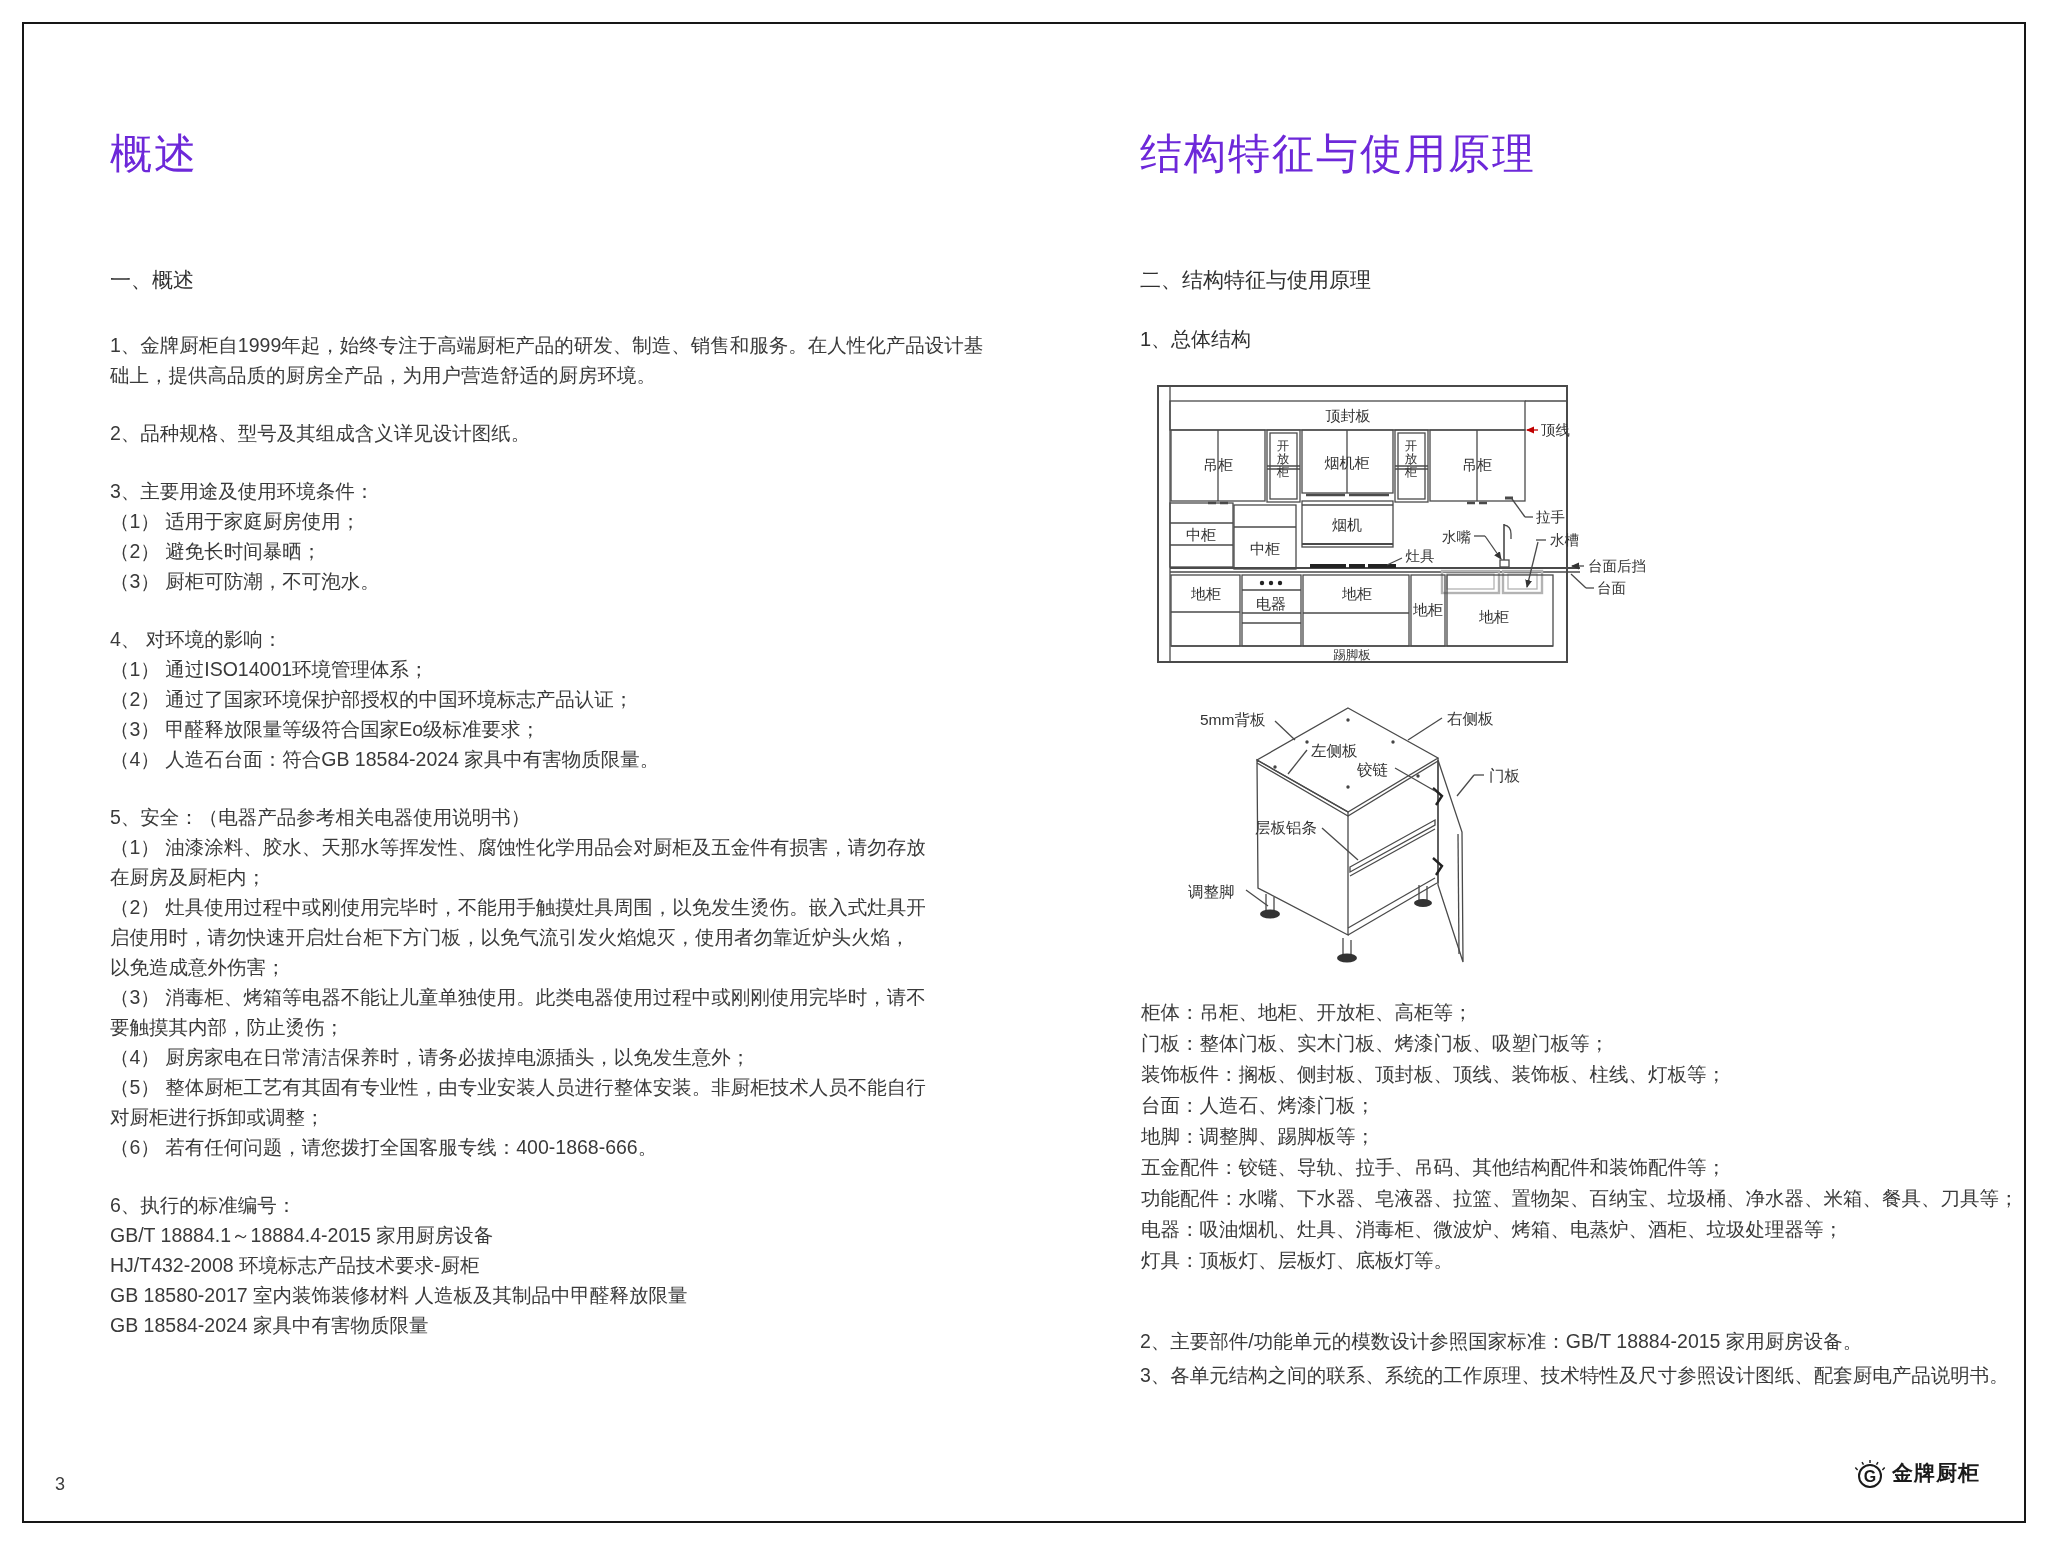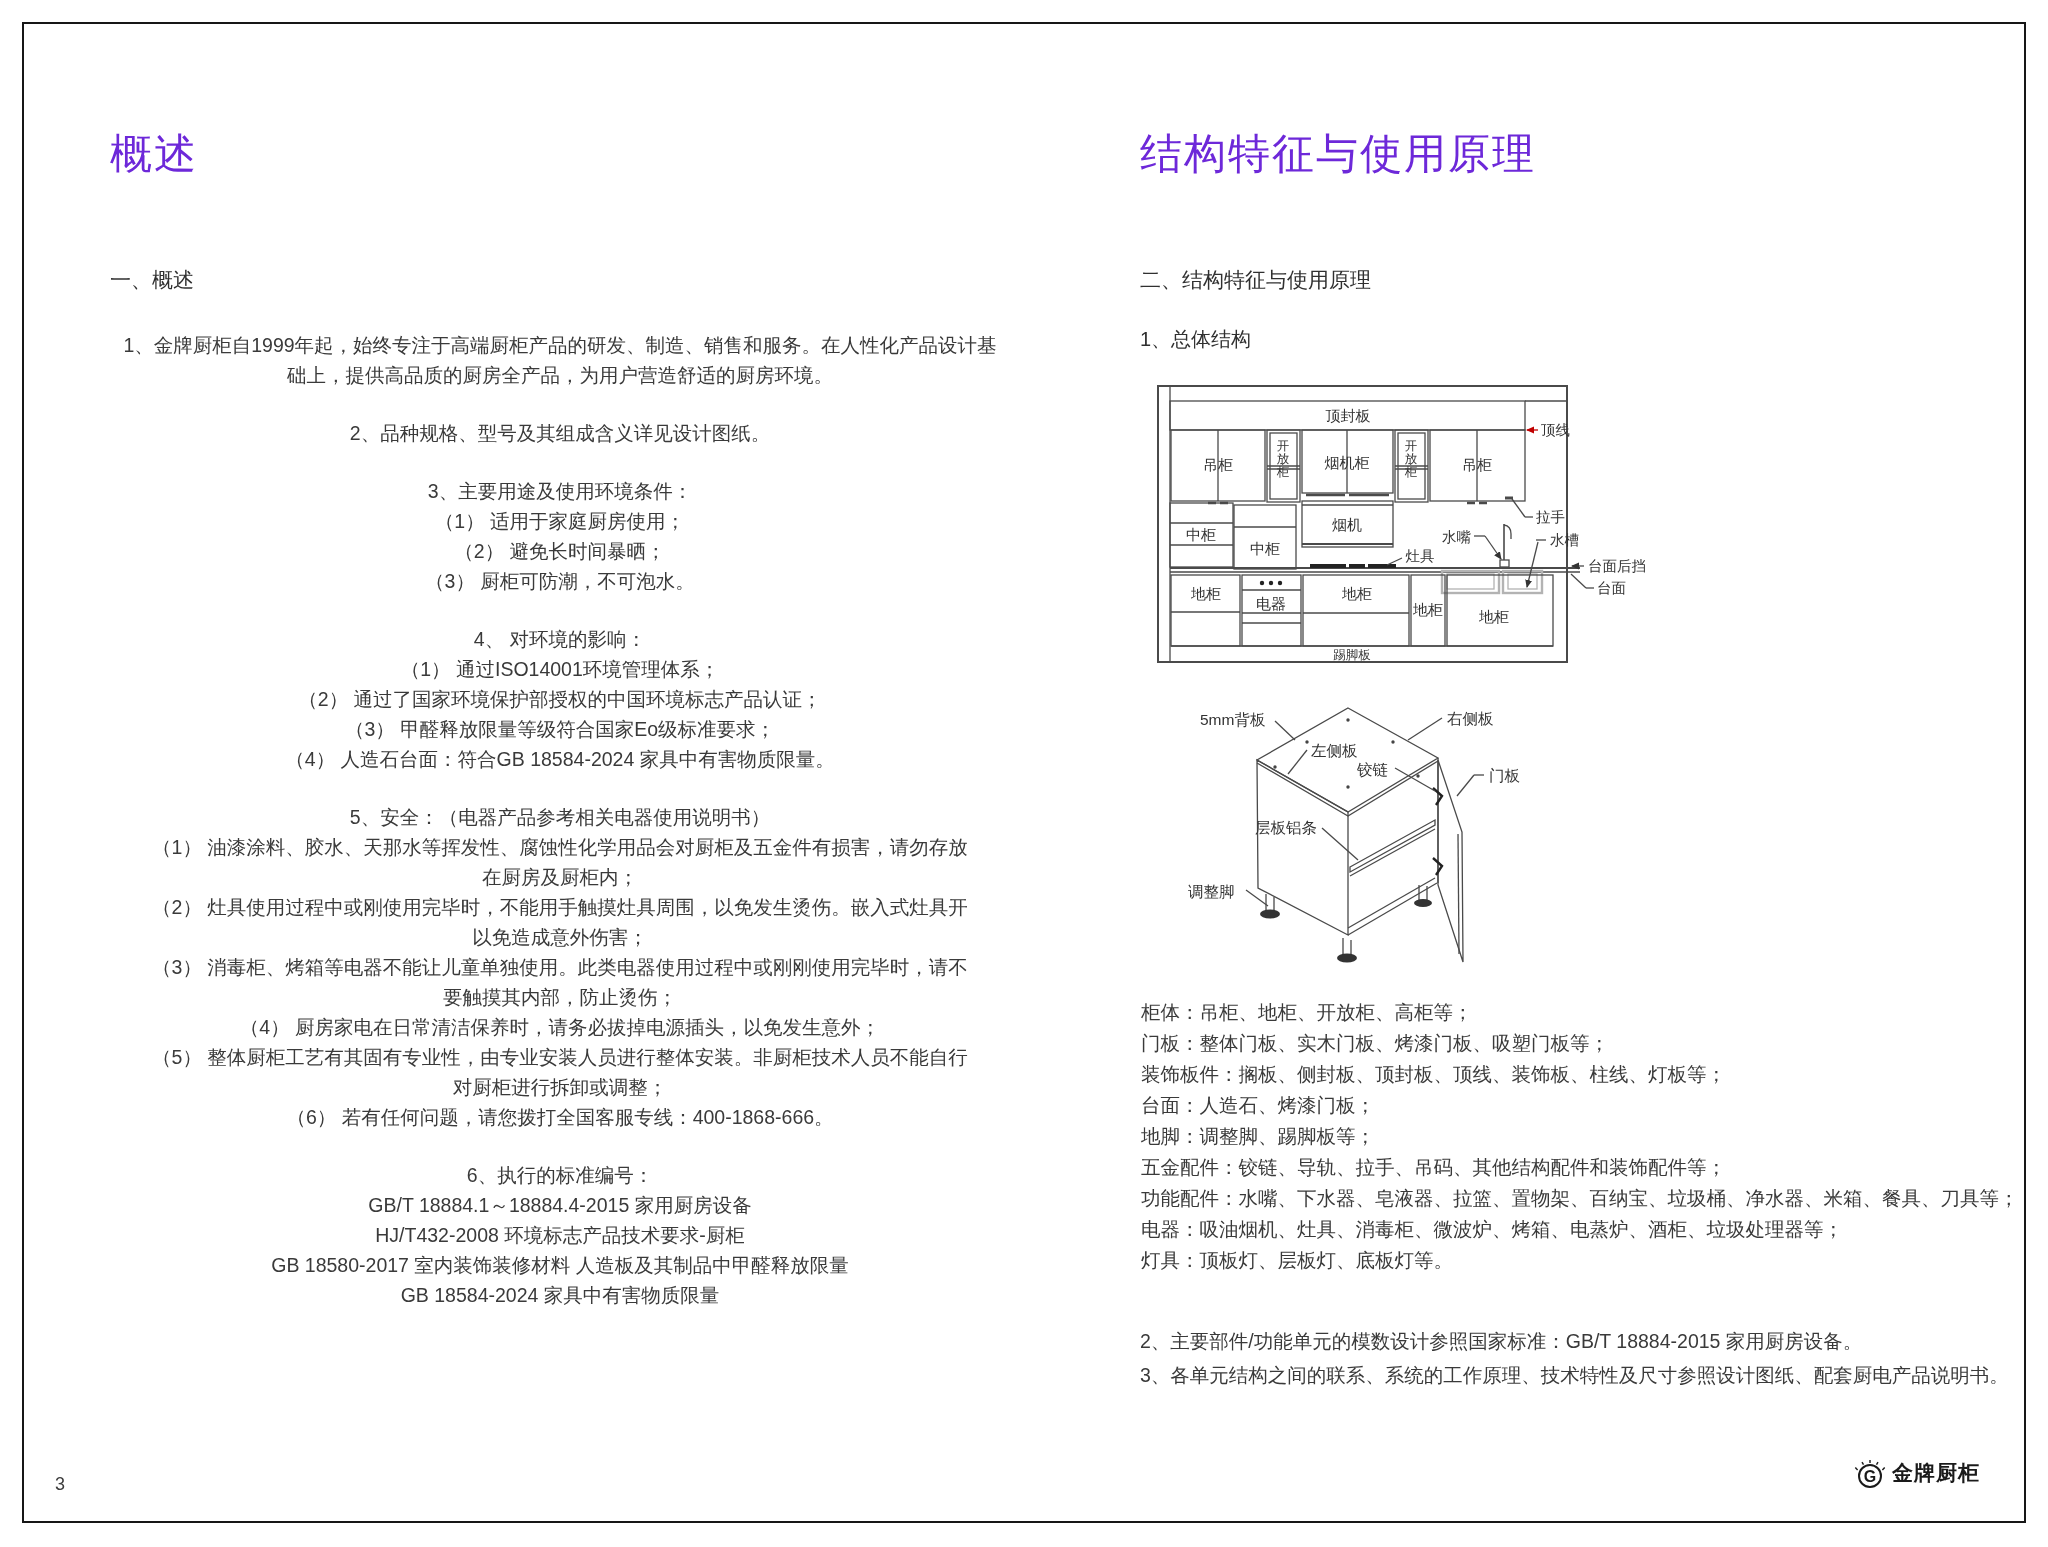--- a/index.html
+++ b/index.html
@@ -24,21 +24,21 @@
   .diagram{position:absolute;}
 </style>
 </head>
 <body>
 
 <div class="page">
   <div class="page-border"></div>
 
   <h1 class="big-title lt">概述</h1>
   <div class="section-heading" style="left:110px;top:266px;">一、概述</div>
-  <div class="text-col" style="left:110px;top:330px;text-align:center;" id="left-blocks">
+  <div class="text-col" style="left:110px;top:330px;" id="left-blocks">
       <div class="block">
         <div class="line">1、金牌厨柜自1999年起，始终专注于高端厨柜产品的研发、制造、销售和服务。在人性化产品设计基</div>
         <div class="line">础上，提供高品质的厨房全产品，为用户营造舒适的厨房环境。</div>
       </div>
       <div class="block">
         <div class="line">2、品种规格、型号及其组成含义详见设计图纸。</div>
       </div>
       <div class="block">
         <div class="line">3、主要用途及使用环境条件：</div>
         <div class="line">（1） 适用于家庭厨房使用；</div>
@@ -50,20 +50,21 @@
         <div class="line">（1） 通过ISO14001环境管理体系；</div>
         <div class="line">（2） 通过了国家环境保护部授权的中国环境标志产品认证；</div>
         <div class="line">（3） 甲醛释放限量等级符合国家Eo级标准要求；</div>
         <div class="line">（4） 人造石台面：符合GB 18584-2024 家具中有害物质限量。</div>
       </div>
       <div class="block">
         <div class="line">5、安全：（电器产品参考相关电器使用说明书）</div>
         <div class="line">（1） 油漆涂料、胶水、天那水等挥发性、腐蚀性化学用品会对厨柜及五金件有损害，请勿存放</div>
         <div class="line">在厨房及厨柜内；</div>
         <div class="line">（2） 灶具使用过程中或刚使用完毕时，不能用手触摸灶具周围，以免发生烫伤。嵌入式灶具开</div>
+        <div class="line">启使用时，请勿快速开启灶台柜下方门板，以免气流引发火焰熄灭，使用者勿靠近炉头火焰，</div>
         <div class="line">以免造成意外伤害；</div>
         <div class="line">（3） 消毒柜、烤箱等电器不能让儿童单独使用。此类电器使用过程中或刚刚使用完毕时，请不</div>
         <div class="line">要触摸其内部，防止烫伤；</div>
         <div class="line">（4） 厨房家电在日常清洁保养时，请务必拔掉电源插头，以免发生意外；</div>
         <div class="line">（5） 整体厨柜工艺有其固有专业性，由专业安装人员进行整体安装。非厨柜技术人员不能自行</div>
         <div class="line">对厨柜进行拆卸或调整；</div>
         <div class="line">（6） 若有任何问题，请您拨打全国客服专线：400-1868-666。</div>
       </div>
       <div class="block">
         <div class="line">6、执行的标准编号：</div>

